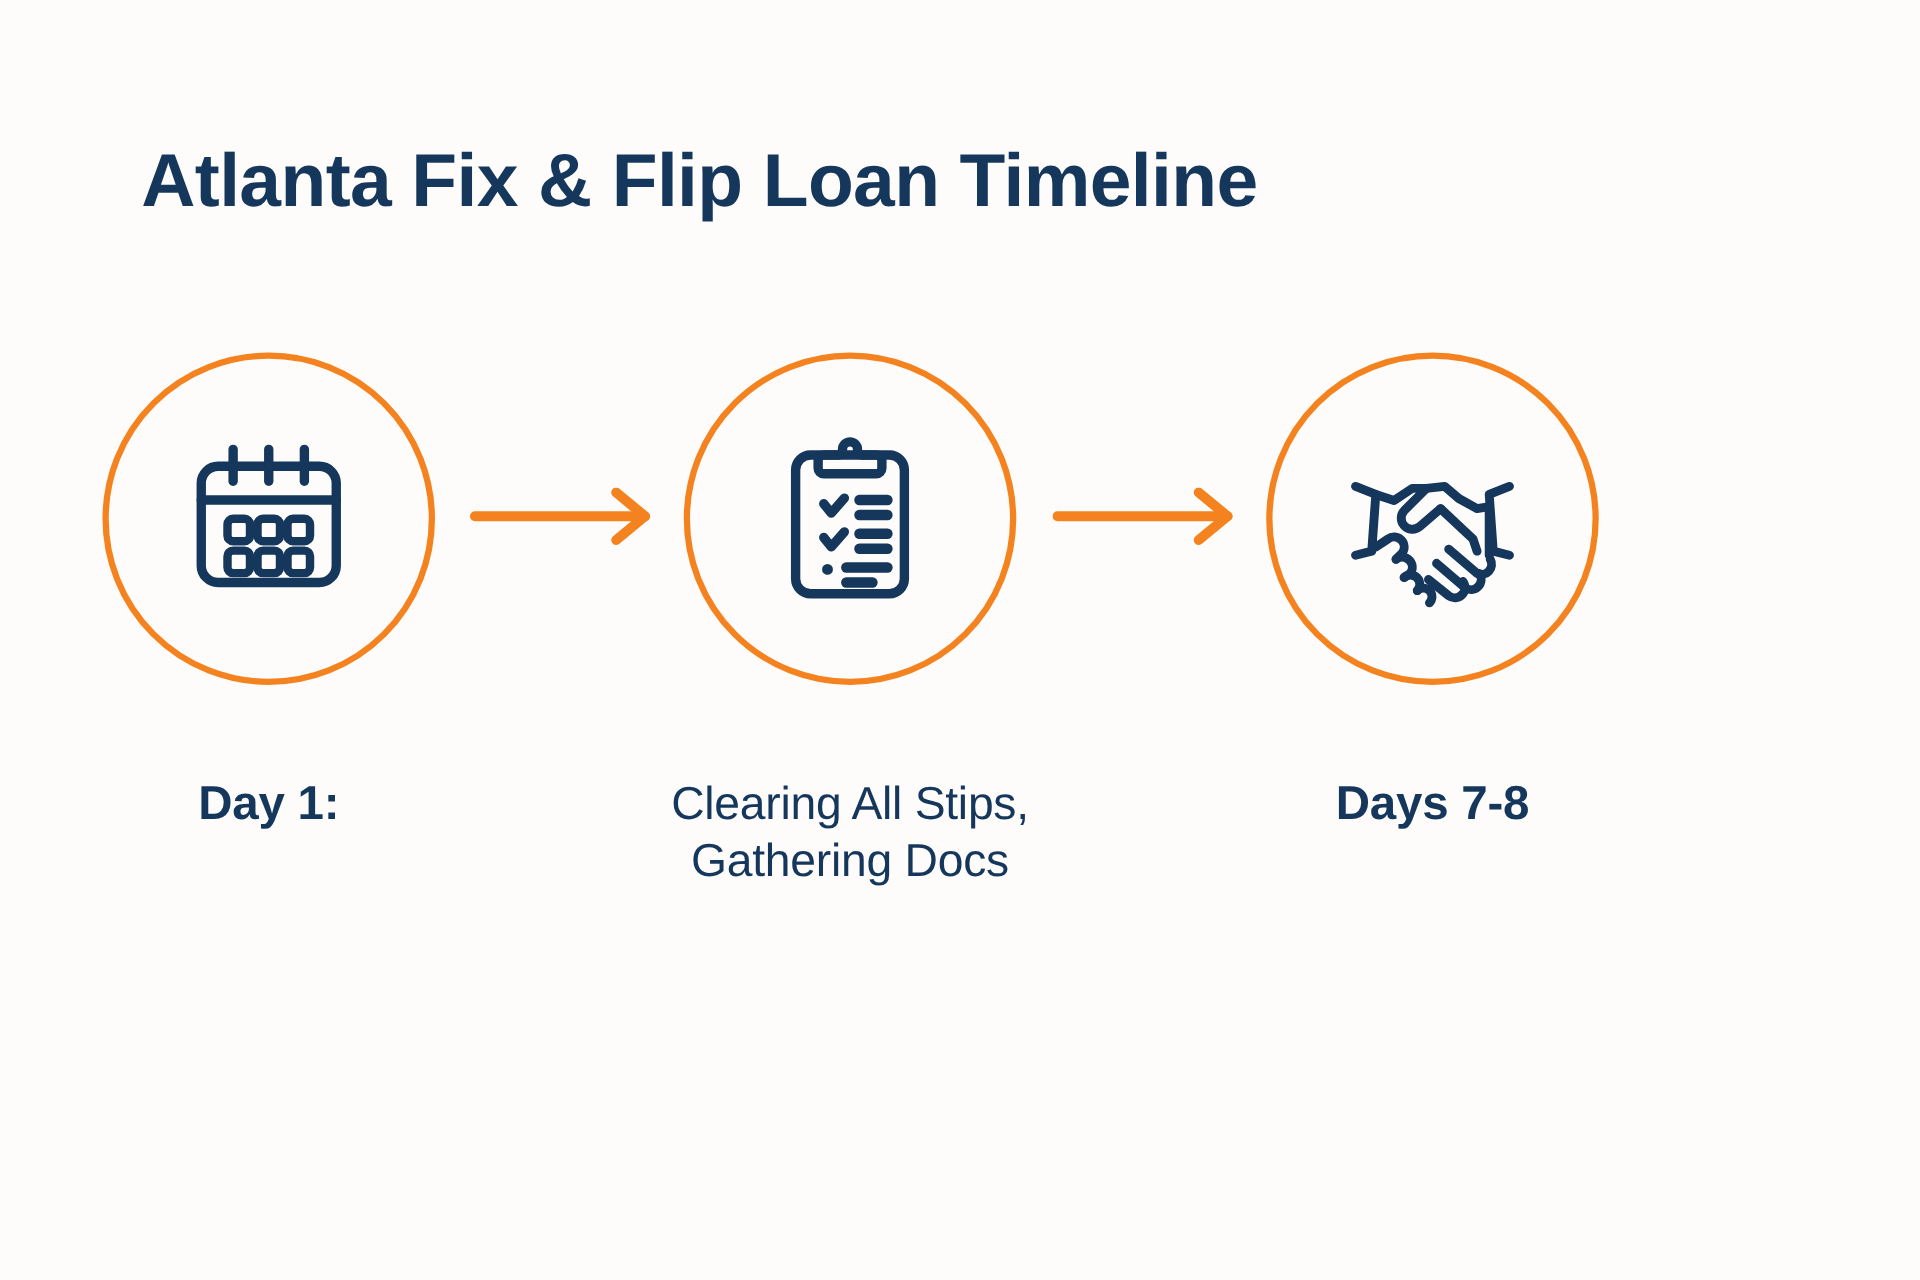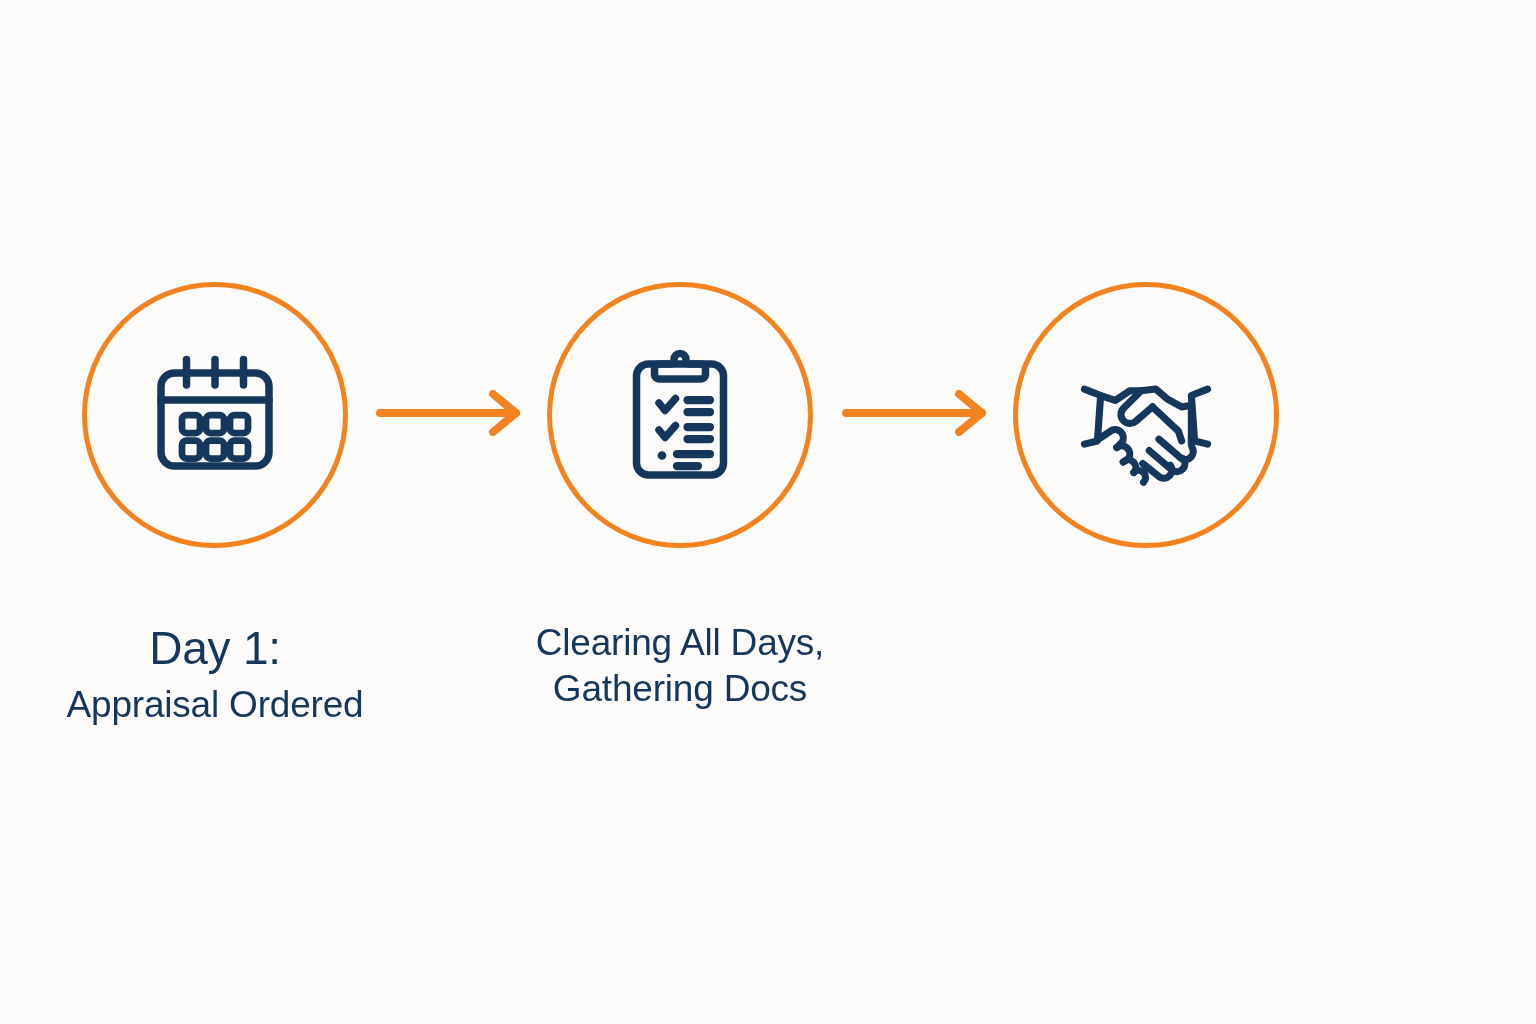--- a/index.html
+++ b/index.html
@@ -79,22 +79,22 @@
   }
 
   
   .caption {
     margin-top: 72px;
     text-align: center;
     color: #16375c;
   }
 
   .caption-heading {
-    font-size: 46px;
-    font-weight: normal;
+    font-size: 38px;
+    font-weight: bold;
     line-height: 1.25;
     letter-spacing: -0.2px;
     margin-top: 39px;
   }
 
   .caption-body {
     font-size: 37px;
     font-weight: normal;
     line-height: 1.25;
     letter-spacing: -0.2px;
@@ -112,20 +112,21 @@
     width: 160px;
     height: 46px;
   }
   .arrow svg { display: block; }
 </style>
 </head>
 <body>
 
 <div class="canvas">
 
+  <div class="page-title">Atlanta Fix &amp; Flip Loan Timeline</div>
 
   <div class="steps">
 
     <div class="step step-1" style="left:215px;">
       <div class="circle-wrap">
         <div class="circle-ring"></div>
         <div class="icon-holder">
           <svg width="150" height="150" viewBox="0 0 100 100" fill="none" stroke="#16375c" stroke-width="5" stroke-linecap="round" stroke-linejoin="round">
             <rect x="14" y="22" width="72" height="62" rx="9"></rect>
             <line x1="14" y1="40" x2="86" y2="40"></line>
@@ -136,21 +137,20 @@
             <rect x="44" y="50" width="12" height="12" rx="3" stroke-width="4.5"></rect>
             <rect x="60" y="50" width="12" height="12" rx="3" stroke-width="4.5"></rect>
             <rect x="28" y="67" width="12" height="12" rx="3" stroke-width="4.5"></rect>
             <rect x="44" y="67" width="12" height="12" rx="3" stroke-width="4.5"></rect>
             <rect x="60" y="67" width="12" height="12" rx="3" stroke-width="4.5"></rect>
           </svg>
         </div>
       </div>
       <div class="caption">
         <div class="caption-heading">Day 1:</div>
-        <div class="caption-body">Appraisal Ordered</div>
       </div>
     </div>
 
     <div class="arrow" style="left:376px;">
       <svg width="160" height="46" viewBox="0 0 160 46" fill="none" stroke="#f4821f" stroke-width="8" stroke-linecap="round" stroke-linejoin="round">
         <line x1="4" y1="23" x2="140" y2="23"></line>
         <polyline points="117,4 140,23 117,42"></polyline>
       </svg>
     </div>
 
@@ -167,21 +167,21 @@
             <polyline points="36,60 40,65 47,57" stroke-width="5"></polyline>
             <line x1="55" y1="58" x2="70" y2="58" stroke-width="5.5"></line>
             <line x1="55" y1="66" x2="70" y2="66" stroke-width="5.5"></line>
             <circle cx="38" cy="77" r="1.6" fill="#16375c" stroke-width="2.6"></circle>
             <line x1="48" y1="76" x2="70" y2="76" stroke-width="5.5"></line>
             <line x1="48" y1="84" x2="62" y2="84" stroke-width="5.5"></line>
           </svg>
         </div>
       </div>
       <div class="caption">
-        <div class="caption-body">Clearing All Days, Gathering Docs</div>
+        <div class="caption-body">Clearing All Stips, Gathering Docs</div>
       </div>
     </div>
 
     <div class="arrow" style="left:842px;">
       <svg width="160" height="46" viewBox="0 0 160 46" fill="none" stroke="#f4821f" stroke-width="8" stroke-linecap="round" stroke-linejoin="round">
         <line x1="4" y1="23" x2="140" y2="23"></line>
         <polyline points="117,4 140,23 117,42"></polyline>
       </svg>
     </div>
 
@@ -209,17 +209,18 @@
             <path d="M42.5 85.5 a4.2 4.2 0 0 1 6 6"></path>
 
             <path d="M48 80 L58 88 a5 5 0 0 0 7-7"></path>
             <path d="M52 72 L66 84 a5 5 0 0 0 7-7"></path>
             <path d="M58 65 L72 77 a5 5 0 0 0 6.5-7"></path>
             <path d="M78 68 L78 44"></path>
           </svg>
         </div>
       </div>
       <div class="caption">
+        <div class="caption-heading">Days 7-8</div>
       </div>
     </div>
 
   </div>
 </div>
 
 </body></html>

